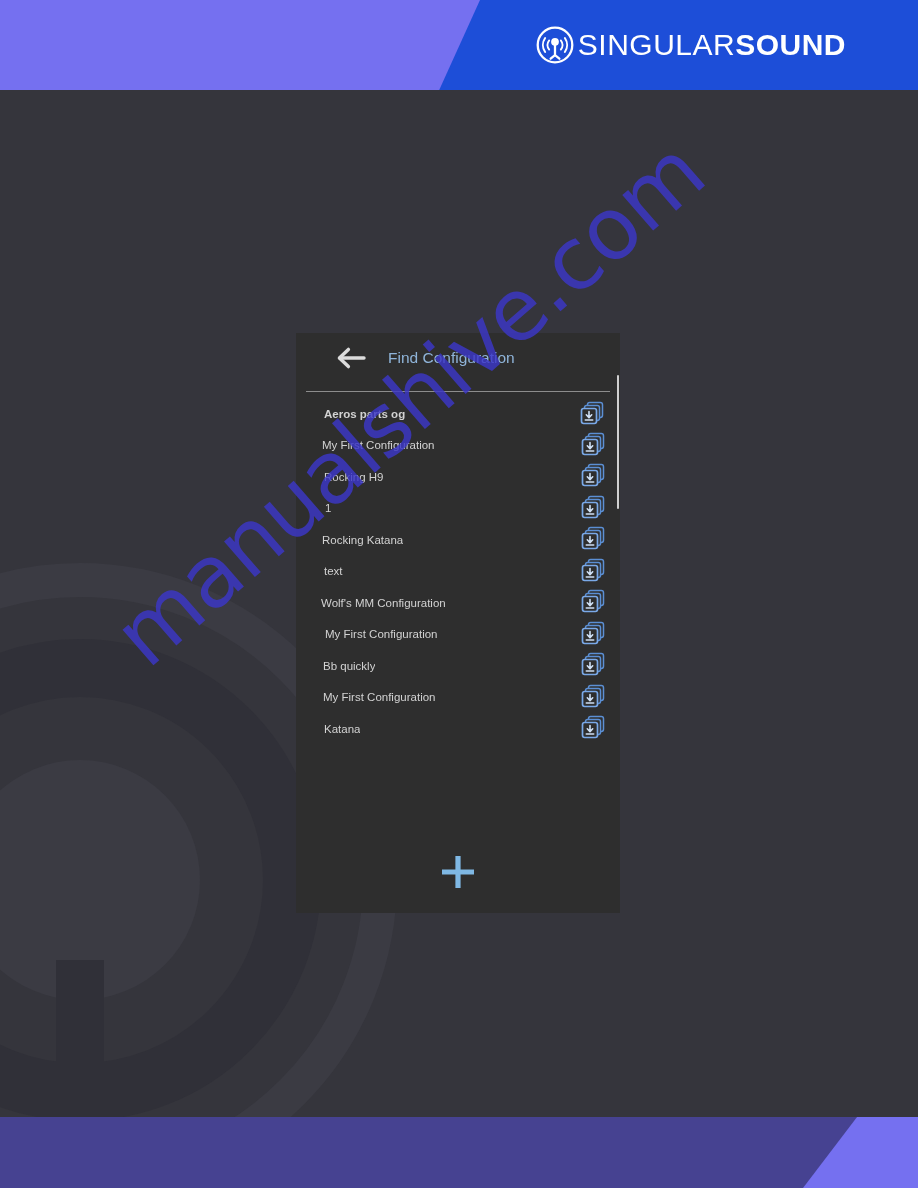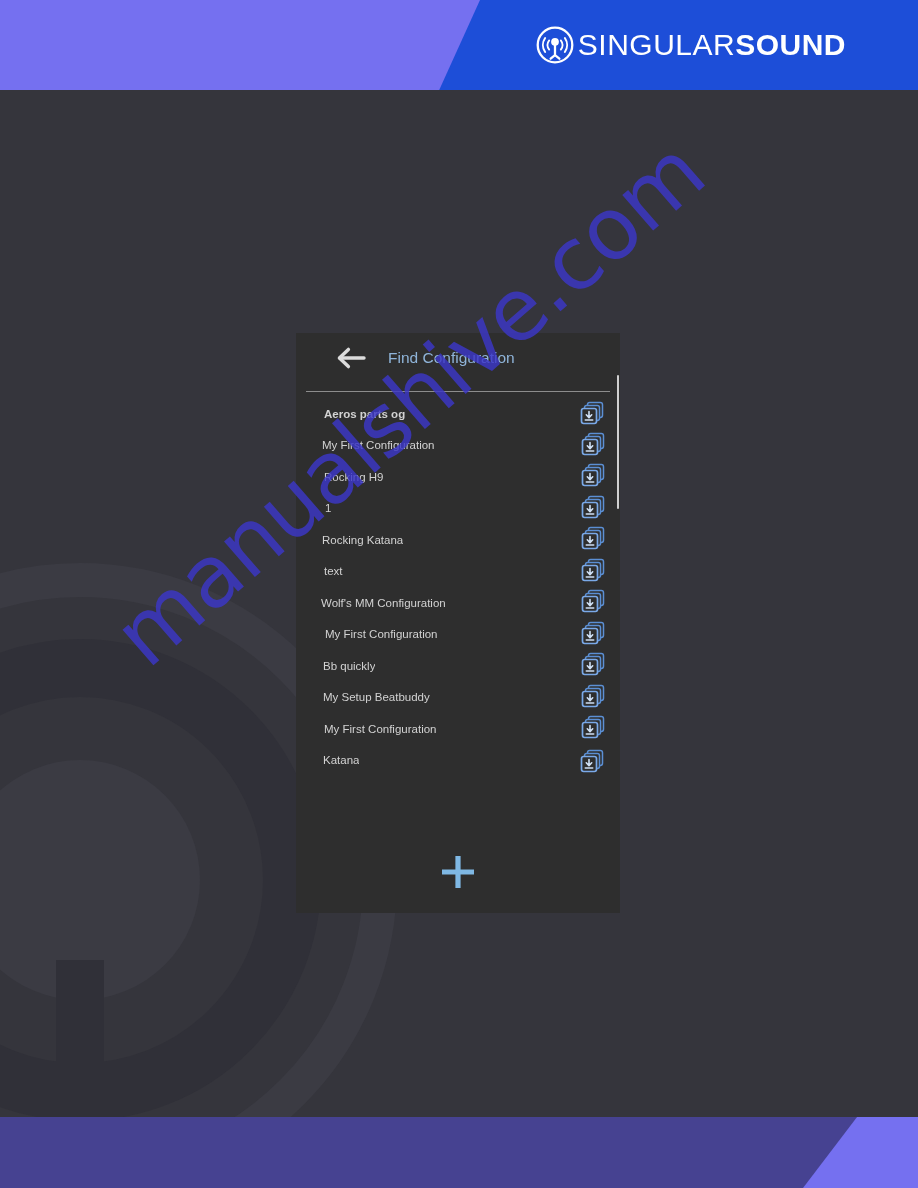--- a/index.html
+++ b/index.html
@@ -364,31 +364,20 @@
         <span class="dl-icon">
           <svg viewBox="0 0 26 26" width="26" height="26" aria-hidden="true">
             <rect x="8.5" y="1.5" width="15" height="15" rx="2.2" fill="none" stroke="#5b8fd4" stroke-width="1.5"></rect>
             <rect x="5.5" y="4.5" width="15" height="15" rx="2.2" fill="#2e2e2e" stroke="#5b8fd4" stroke-width="1.5"></rect>
             <rect x="2.5" y="7.5" width="15" height="15" rx="2.2" fill="#2e2e2e" stroke="#7aa9e8" stroke-width="1.7"></rect>
             <path d="M10 10.6 L10 16.4 M7.3 13.8 L10 16.6 L12.7 13.8 M6.3 19 L13.7 19" fill="none" stroke="#cfe0f5" stroke-width="1.6" stroke-linecap="round" stroke-linejoin="round"></path>
           </svg>
         </span>
       </div>
 
-      <div class="list-row">
-        <span class="row-label">My Setup Beatbuddy</span>
-        <span class="dl-icon">
-          <svg viewBox="0 0 26 26" width="26" height="26" aria-hidden="true">
-            <rect x="8.5" y="1.5" width="15" height="15" rx="2.2" fill="none" stroke="#5b8fd4" stroke-width="1.5"></rect>
-            <rect x="5.5" y="4.5" width="15" height="15" rx="2.2" fill="#2e2e2e" stroke="#5b8fd4" stroke-width="1.5"></rect>
-            <rect x="2.5" y="7.5" width="15" height="15" rx="2.2" fill="#2e2e2e" stroke="#7aa9e8" stroke-width="1.7"></rect>
-            <path d="M10 10.6 L10 16.4 M7.3 13.8 L10 16.6 L12.7 13.8 M6.3 19 L13.7 19" fill="none" stroke="#cfe0f5" stroke-width="1.6" stroke-linecap="round" stroke-linejoin="round"></path>
-          </svg>
-        </span>
-      </div>
 
       <div class="list-row">
         <span class="row-label">My First Configuration</span>
         <span class="dl-icon">
           <svg viewBox="0 0 26 26" width="26" height="26" aria-hidden="true">
             <rect x="8.5" y="1.5" width="15" height="15" rx="2.2" fill="none" stroke="#5b8fd4" stroke-width="1.5"></rect>
             <rect x="5.5" y="4.5" width="15" height="15" rx="2.2" fill="#2e2e2e" stroke="#5b8fd4" stroke-width="1.5"></rect>
             <rect x="2.5" y="7.5" width="15" height="15" rx="2.2" fill="#2e2e2e" stroke="#7aa9e8" stroke-width="1.7"></rect>
             <path d="M10 10.6 L10 16.4 M7.3 13.8 L10 16.6 L12.7 13.8 M6.3 19 L13.7 19" fill="none" stroke="#cfe0f5" stroke-width="1.6" stroke-linecap="round" stroke-linejoin="round"></path>
           </svg>

